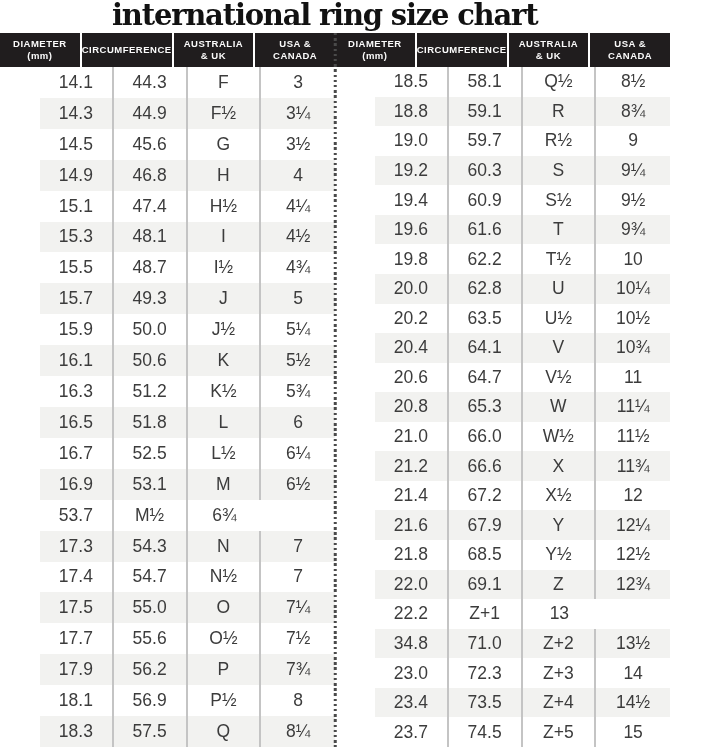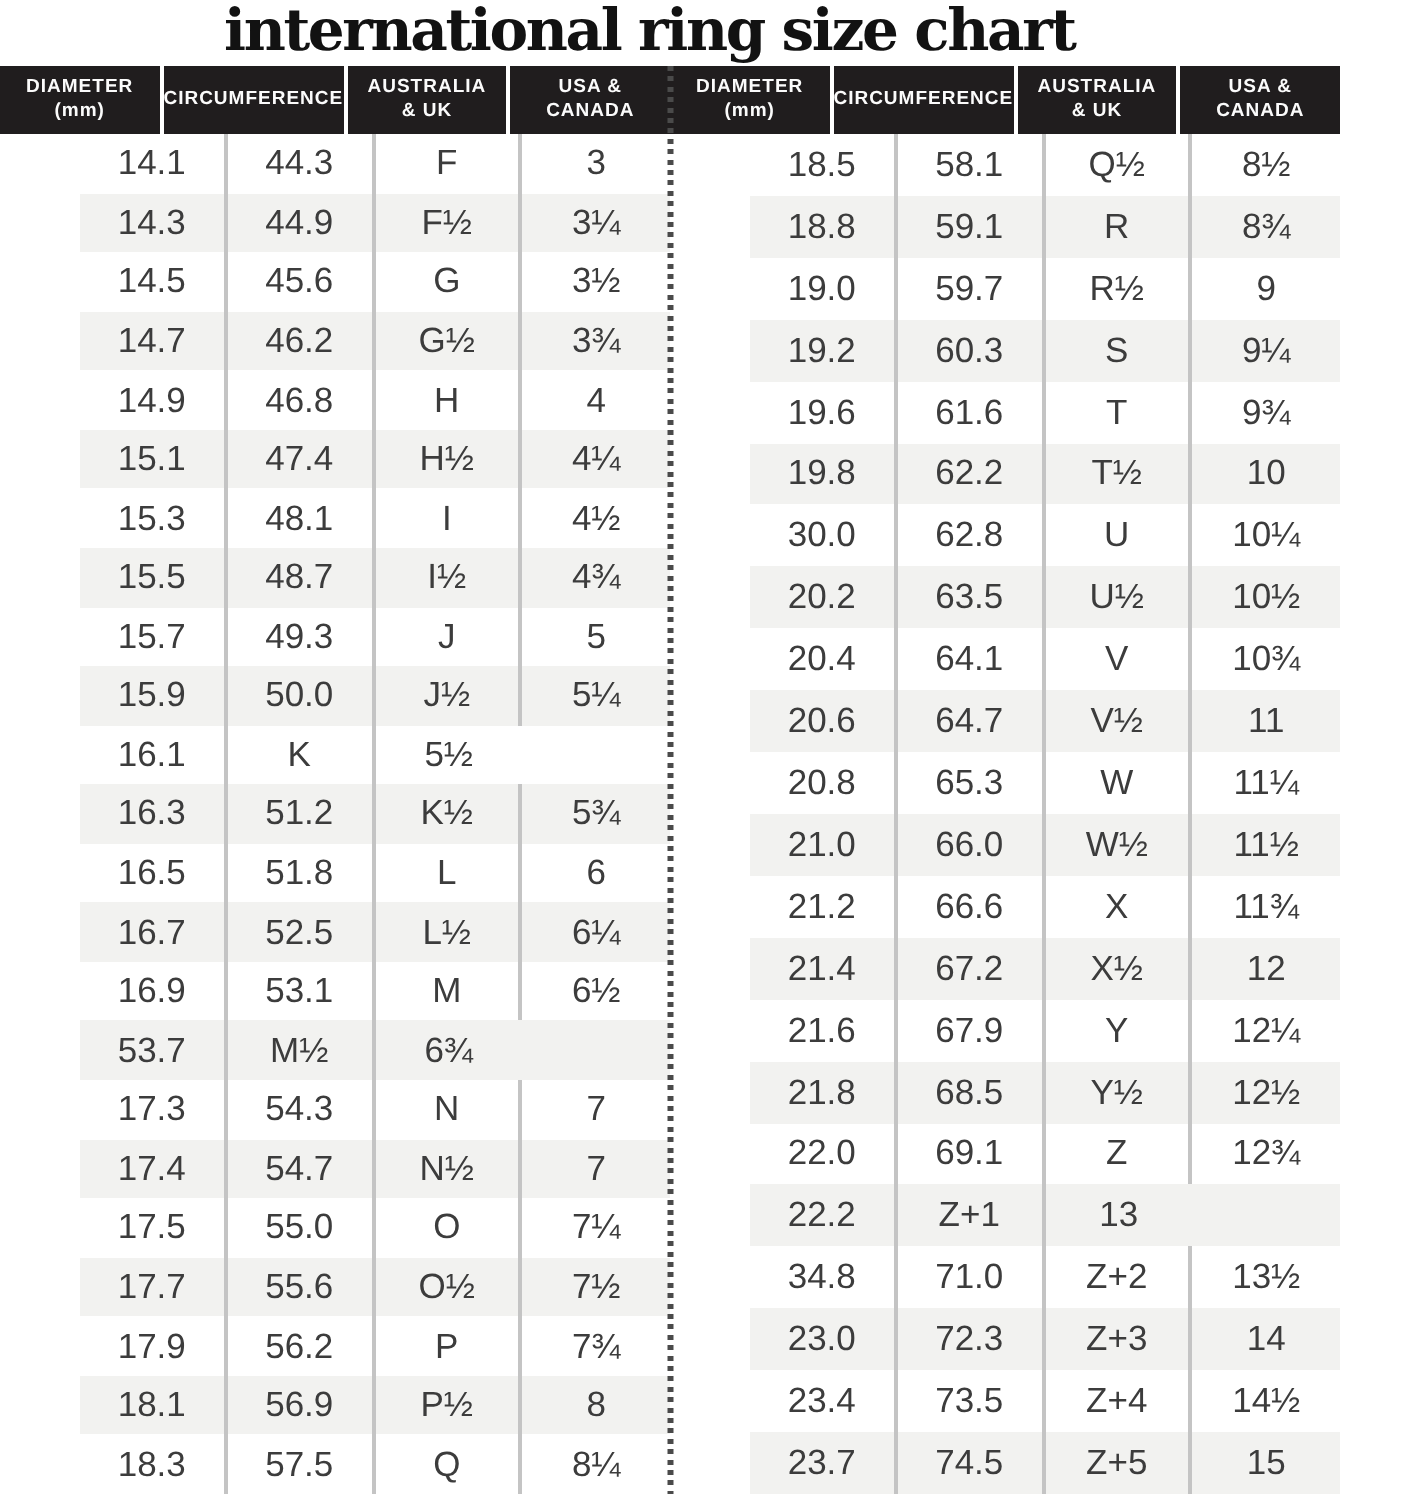--- a/index.html
+++ b/index.html
@@ -127,26 +127,20 @@
             <div class="tcell">F½</div>
             <div class="tcell">3¼</div>
           </div>
           <div class="trow">
             <div class="tcell">14.5</div>
             <div class="tcell">45.6</div>
             <div class="tcell">G</div>
             <div class="tcell">3½</div>
           </div>
           <div class="trow">
-            <div class="tcell">14.7</div>
-            <div class="tcell">46.2</div>
-            <div class="tcell">G½</div>
-            <div class="tcell">3¾</div>
-          </div>
-          <div class="trow">
             <div class="tcell">14.9</div>
             <div class="tcell">46.8</div>
             <div class="tcell">H</div>
             <div class="tcell">4</div>
           </div>
           <div class="trow">
             <div class="tcell">15.1</div>
             <div class="tcell">47.4</div>
             <div class="tcell">H½</div>
             <div class="tcell">4¼</div>
@@ -170,20 +164,21 @@
             <div class="tcell">5</div>
           </div>
           <div class="trow">
             <div class="tcell">15.9</div>
             <div class="tcell">50.0</div>
             <div class="tcell">J½</div>
             <div class="tcell">5¼</div>
           </div>
           <div class="trow">
             <div class="tcell">16.1</div>
+            <div class="tcell">50.6</div>
             <div class="tcell">K</div>
             <div class="tcell">5½</div>
           </div>
           <div class="trow">
             <div class="tcell">16.3</div>
             <div class="tcell">51.2</div>
             <div class="tcell">K½</div>
             <div class="tcell">5¾</div>
           </div>
           <div class="trow">
@@ -291,33 +286,39 @@
             <div class="tcell">R½</div>
             <div class="tcell">9</div>
           </div>
           <div class="trow">
             <div class="tcell">19.2</div>
             <div class="tcell">60.3</div>
             <div class="tcell">S</div>
             <div class="tcell">9¼</div>
           </div>
           <div class="trow">
+            <div class="tcell">19.4</div>
+            <div class="tcell">60.9</div>
+            <div class="tcell">S½</div>
+            <div class="tcell">9½</div>
+          </div>
+          <div class="trow">
             <div class="tcell">19.6</div>
             <div class="tcell">61.6</div>
             <div class="tcell">T</div>
             <div class="tcell">9¾</div>
           </div>
           <div class="trow">
             <div class="tcell">19.8</div>
             <div class="tcell">62.2</div>
             <div class="tcell">T½</div>
             <div class="tcell">10</div>
           </div>
           <div class="trow">
-            <div class="tcell">30.0</div>
+            <div class="tcell">20.0</div>
             <div class="tcell">62.8</div>
             <div class="tcell">U</div>
             <div class="tcell">10¼</div>
           </div>
           <div class="trow">
             <div class="tcell">20.2</div>
             <div class="tcell">63.5</div>
             <div class="tcell">U½</div>
             <div class="tcell">10½</div>
           </div>

